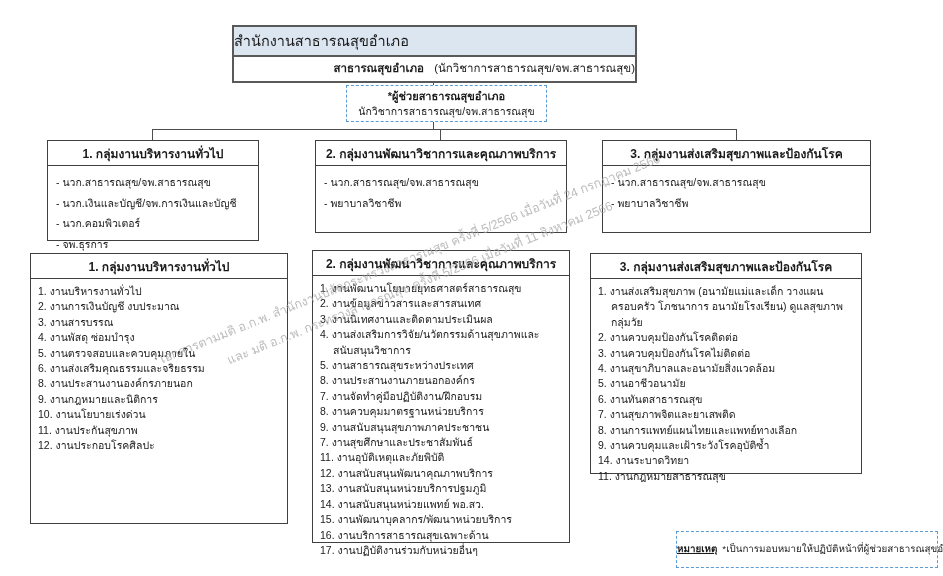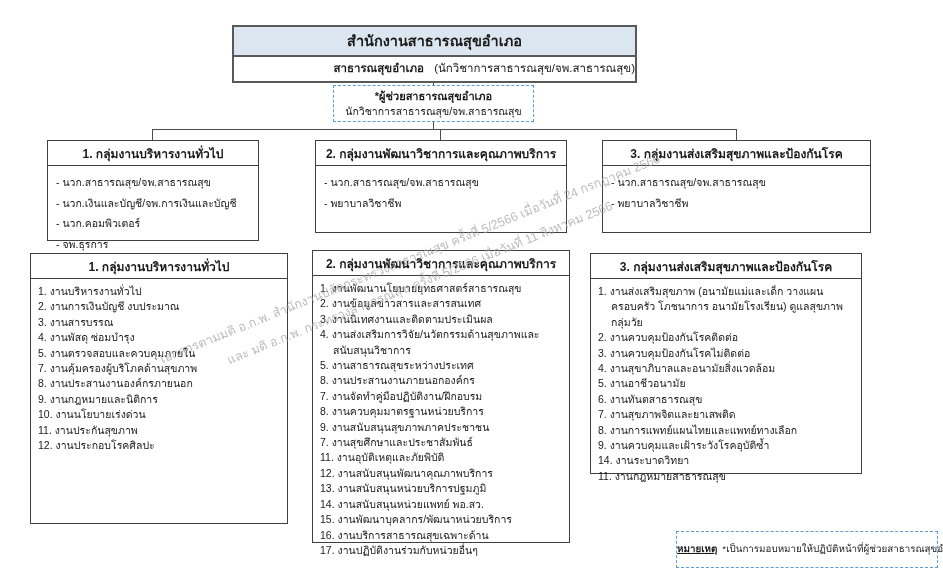--- a/index.html
+++ b/index.html
@@ -4,28 +4,28 @@
 <style>
   html,body{margin:0;padding:0;background:#ffffff;}
   .canvas{
     position:relative;width:943px;height:576px;background:#ffffff;
     font-family:"Liberation Sans","DejaVu Sans",sans-serif;color:#1a1a1a;overflow:hidden;
   }
   *{box-sizing:border-box;}
   .line{position:absolute;background:#4d4d4d;}
   
   .root-box{position:absolute;left:232px;top:25px;width:405px;border:2px solid #595959;background:#fff;}
-  .root-title{background:#dce6f1;border-bottom:2px solid #595959;text-align:center;
-    font-weight:bold;font-size:14.5px;line-height:28px;height:30px;}
+  .root-title{background:#dce6f1;border-bottom:2px solid #595959;
+    font-weight:normal;font-size:14.5px;line-height:28px;height:30px;}
   .root-sub{text-align:right;font-size:11.5px;line-height:23px;height:24px;white-space:nowrap;}
   .root-sub .holder{font-weight:bold;}
   .root-sub .detail{margin-left:7px;}
   
   .dashed-box{position:absolute;border:1.5px dashed #5b9bd5;background:#fff;text-align:center;}
-  .assistant-box{left:333px;top:85px;width:201px;height:37px;padding-top:2px;}
+  .assistant-box{left:346px;top:85px;width:201px;height:37px;padding-top:2px;}
   .assistant-title{font-weight:bold;font-size:11px;line-height:16px;white-space:nowrap;}
   .assistant-sub{font-size:10.5px;line-height:15px;white-space:nowrap;}
   
   .gbox{position:absolute;border:1.5px solid #404040;background:#fff;}
   .gbox .hdr{font-weight:bold;text-align:center;font-size:12px;line-height:14px;
     padding:6px 2px 4px 2px;border-bottom:1.5px solid #404040;white-space:nowrap;}
   .staff{padding:6px 6px 0 8px;font-size:10.5px;}
   .staff div{line-height:20.5px;white-space:nowrap;}
   .tasks{padding:5px 4px 0 7px;font-size:10.5px;}
   .tasks div{line-height:15.4px;text-indent:-13px;padding-left:13px;}
@@ -101,21 +101,21 @@
   </div>
 
   <div class="gbox g1l">
     <div class="hdr">1. กลุ่มงานบริหารงานทั่วไป</div>
     <div class="tasks">
         <div>1. งานบริหารงานทั่วไป</div>
         <div>2. งานการเงินบัญชี งบประมาณ</div>
         <div>3. งานสารบรรณ</div>
         <div>4. งานพัสดุ ซ่อมบำรุง</div>
         <div>5. งานตรวจสอบและควบคุมภายใน</div>
-        <div>7. งานคุ้มครองผู้บริโภคด้านสุขภาพ</div>
+        <div>6. งานส่งเสริมคุณธรรมและจริยธรรม</div>
         <div>8. งานประสานงานองค์กรภายนอก</div>
         <div>9. งานกฎหมายและนิติการ</div>
         <div>10. งานนโยบายเร่งด่วน</div>
         <div>11. งานประกันสุขภาพ</div>
         <div>12. งานประกอบโรคศิลปะ</div>
       </div>
   </div>
 
   <div class="gbox g2l">
     <div class="hdr">2. กลุ่มงานพัฒนาวิชาการและคุณภาพบริการ</div>

